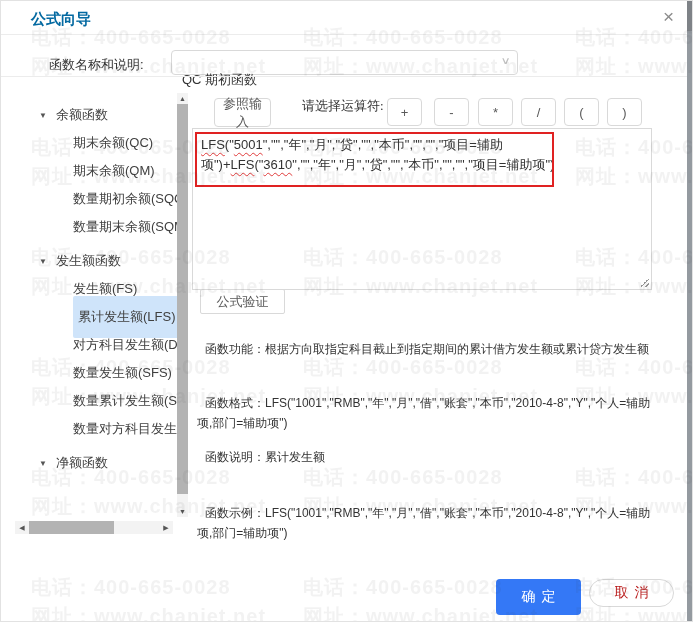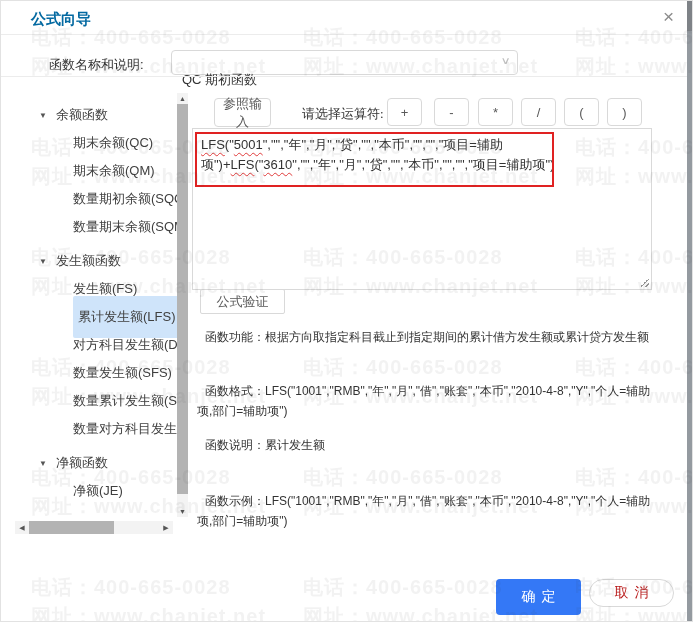--- a/index.html
+++ b/index.html
@@ -36,40 +36,40 @@
   .vup{top:0;} .vdn{bottom:0;}
   .htrack{position:absolute;left:14px;top:520px;width:158px;height:13px;background:#f3f3f3;}
   .hthumb{position:absolute;left:14px;top:0;width:85px;height:13px;background:#b3b3b3;}
   .harrow{position:absolute;top:0;width:10px;height:13px;font-size:7px;color:#555;text-align:center;line-height:13px;}
   .hl{left:2px;} .hr{right:2px;}
   
   .btn{border:1px solid #d9d9d9;border-radius:4px;background:#fff;color:#595959;
        font-size:13px;display:flex;align-items:center;justify-content:center;
        box-sizing:border-box;cursor:pointer;font-family:inherit;}
   .btn-ref{position:absolute;left:213px;top:97px;width:57px;height:29px;}
-  .op-prompt{position:absolute;left:301px;top:104px;font-size:13px;color:#333;font-family:Liberation Serif, serif;}
+  .op-prompt{position:absolute;left:301px;top:96px;font-size:13px;color:#333;font-family:Liberation Serif, serif;}
   .op{position:absolute;top:97px;width:35px;height:28px;}
   .op0{left:386px;} .op1{left:433px;} .op2{left:477px;} .op3{left:520px;} .op4{left:563px;} .op5{left:606px;}
   
   .formula-box{
     position:absolute;left:191px;top:127px;width:460px;height:162px;
     border:1px solid #d9d9d9;box-sizing:border-box;background:#fff;
     font-size:13px;line-height:20px;color:#333;padding:6px 8px;
     white-space:pre-wrap;word-break:break-all;cursor:text;
   }
   .sq{text-decoration:underline wavy #e03b3b 1px;text-underline-offset:3px;}
   .red-rect{position:absolute;left:194px;top:131px;width:359px;height:55px;
             border:2px solid #e02222;box-sizing:border-box;pointer-events:none;}
   .resize-grip{position:absolute;left:638px;top:276px;width:10px;height:10px;
     background:linear-gradient(135deg,transparent 0 55%,#999 55% 63%,transparent 63% 78%,#999 78% 86%,transparent 86%);}
   .btn-validate{position:absolute;left:199px;top:288px;width:85px;height:25px;border-radius:2px;}
   
   .desc{position:absolute;left:196px;top:318px;width:462px;font-size:12px;line-height:20px;color:#333;}
   .desc p{margin:0;text-indent:8px;word-break:break-all;}
-  .desc .p1{margin-top:8px;}
+  .desc .p1{margin-top:20px;}
   .desc .p2{margin-top:34px;}
   .desc .p3{margin-top:14px;}
   .desc .p4{margin-top:36px;}
   
   .btn-ok{position:absolute;left:495px;top:578px;width:85px;height:36px;border:none;border-radius:4px;
           background:#3478f6;color:#fff;font-size:14px;letter-spacing:6px;text-indent:6px;}
   .btn-cancel{position:absolute;left:588px;top:578px;width:85px;height:28px;border-radius:14px;
           font-size:14px;color:#b91c1c;letter-spacing:6px;text-indent:6px;}
   
   .edge-strip{position:absolute;right:0;top:0;width:5px;height:622px;
@@ -131,23 +131,20 @@
     <div class="tree-item">
         <span>数量累计发生额(SL</span>
       </div>
     <div class="tree-item">
         <span>数量对方科目发生额</span>
       </div>
     <div class="tree-group">
       <span class="caret">▼</span>
       <span>净额函数</span>
     </div>
-    <div class="tree-item">
-        <span>净额(JE)</span>
-      </div>
   </div>
 
   <div class="vtrack">
     <div class="varrow vup">▲</div>
     <div class="vthumb"></div>
     <div class="varrow vdn">▼</div>
   </div>
   <div class="htrack">
     <div class="harrow hl">◀</div>
     <div class="hthumb"></div>

